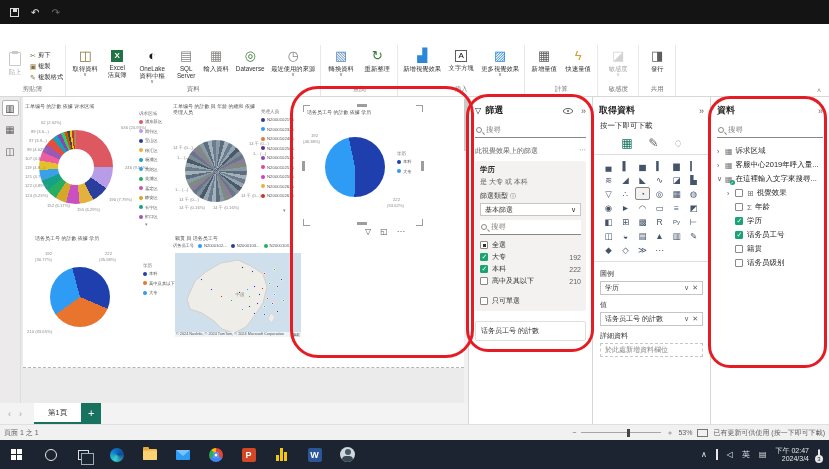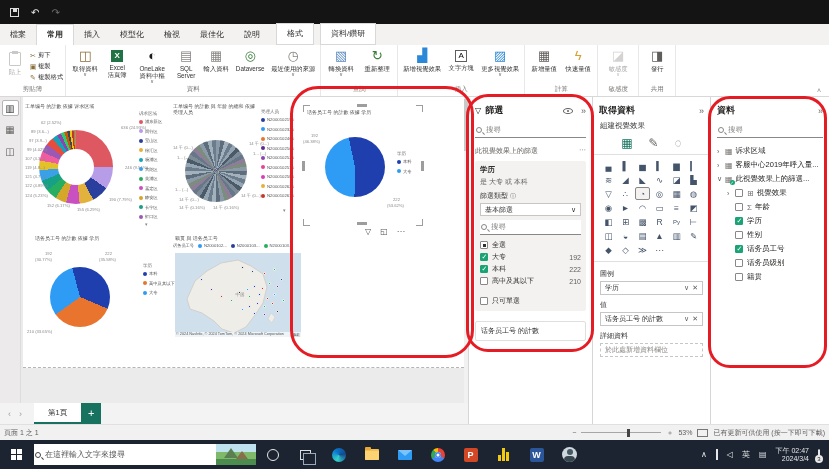--- a/index.html
+++ b/index.html
@@ -168,31 +168,20 @@
 <body>
 
 <div class="screen">
 
   <div class="titlebar">
     <span class="save-ic"></span>
     <span class="tb-ic">↶</span>
     <span class="tb-ic dis">↷</span>
   </div>
 
-  <div class="tabrow">
-    <span class="rtab">檔案</span>
-    <span class="rtab active">常用</span>
-    <span class="rtab">插入</span>
-    <span class="rtab">模型化</span>
-    <span class="rtab">檢視</span>
-    <span class="rtab">最佳化</span>
-    <span class="rtab">說明</span>
-    <span class="rtab ctx">格式</span>
-    <span class="rtab ctx">資料/鑽研</span>
-  </div>
 
   <div class="ribbon">
     <div class="rgroup">
       <div class="rg-items clip">
         <div class="paste">
           <span class="clipb"></span>
           <span>貼上</span>
         </div>
         <div class="smalls">
           <div class="sm">
@@ -645,21 +634,21 @@
       <span>话务员工号 的計數</span>
     </div>
   </div>
 
   <div class="panel" style="left:592px;width:118px">
     <div class="phead">
       <span>取得資料</span>
       <span class="sp"></span>
       <span class="pcollapse">»</span>
     </div>
-    <div style="font-size:7.5px;color:#323130;padding:0 7px 3px">組建視覺效果</div>
+    <div style="font-size:7.5px;color:#323130;padding:0 7px 3px">按一下即可下載</div>
     <div class="vtabs">
       <span class="vtab sel">▦</span>
       <span class="vtab">✎</span>
       <span class="vtab">◌</span>
     </div>
     <div class="vgrid" id="vizgrid">
         <div class="vic" style="font-size: 8.5px;">▄</div>
         <div class="vic" style="font-size: 8.5px;">▌</div>
         <div class="vic" style="font-size: 8.5px;">▅</div>
         <div class="vic" style="font-size: 8.5px;">▍</div>
@@ -738,58 +727,53 @@
           <span>诉求区域</span>
         </div>
         <div class="trow" style="padding-left: 6px;">
           <span class="exp">›</span>
           <span class="ticon">▦</span>
           <span>客服中心2019年呼入量...</span>
         </div>
         <div class="trow" style="padding-left: 6px;">
           <span class="exp">∨</span>
           <span class="ticon">▦<span class="tchk">✓</span></span>
-          <span>此視覺效果上的篩選...</span>
+          <span>在這裡輸入文字來搜尋...</span>
         </div>
         <div class="trow" style="padding-left: 16px;">
           <span class="exp">›</span>
           <span class="cb "></span>
           <span class="ticon">⊞</span>
           <span>視覺效果</span>
         </div>
         <div class="trow" style="padding-left: 16px;">
           <span class="exp"></span>
           <span class="cb "></span>
           <span class="ticon">Σ</span>
           <span>年龄</span>
         </div>
         <div class="trow" style="padding-left: 16px;">
           <span class="exp"></span>
           <span class="cb ck"></span>
           <span>学历</span>
         </div>
         <div class="trow" style="padding-left: 16px;">
           <span class="exp"></span>
-          <span class="cb "></span>
-          <span>性别</span>
+          <span class="cb ck"></span>
+          <span>话务员工号</span>
         </div>
         <div class="trow" style="padding-left: 16px;">
           <span class="exp"></span>
-          <span class="cb ck"></span>
-          <span>话务员工号</span>
+          <span class="cb "></span>
+          <span>籍贯</span>
         </div>
         <div class="trow" style="padding-left: 16px;">
           <span class="exp"></span>
           <span class="cb "></span>
           <span>话务员级别</span>
-        </div>
-        <div class="trow" style="padding-left: 16px;">
-          <span class="exp"></span>
-          <span class="cb "></span>
-          <span>籍贯</span>
         </div>
       </div>
   </div>
 
   <div class="pagebar">
     <span class="pb-arrow">‹</span>
     <span class="pb-arrow">›</span>
     <div class="pb-tab">第1頁</div>
     <div class="pb-add">+</div>
   </div>
@@ -803,25 +787,20 @@
         </div>
       <span>＋</span>
       <span>53%</span>
       <span class="fitic"></span>
       <span>已有更新可供使用 (按一下即可下載)</span>
     </div>
   </div>
 
   <div class="taskbar">
     <div class="startbtn"></div>
-    <div class="tsearch">
-      <span class="mag"></span>
-      <span>在這裡輸入文字來搜尋</span>
-      <span class="timg"></span>
-    </div>
     <div class="tbic">
         <span class="cortana"></span>
       </div>
     <div class="tbic">
         <span class="taskview"></span>
       </div>
     <div class="tbic">
         <span class="edgeic"></span>
       </div>
     <div class="tbic">

